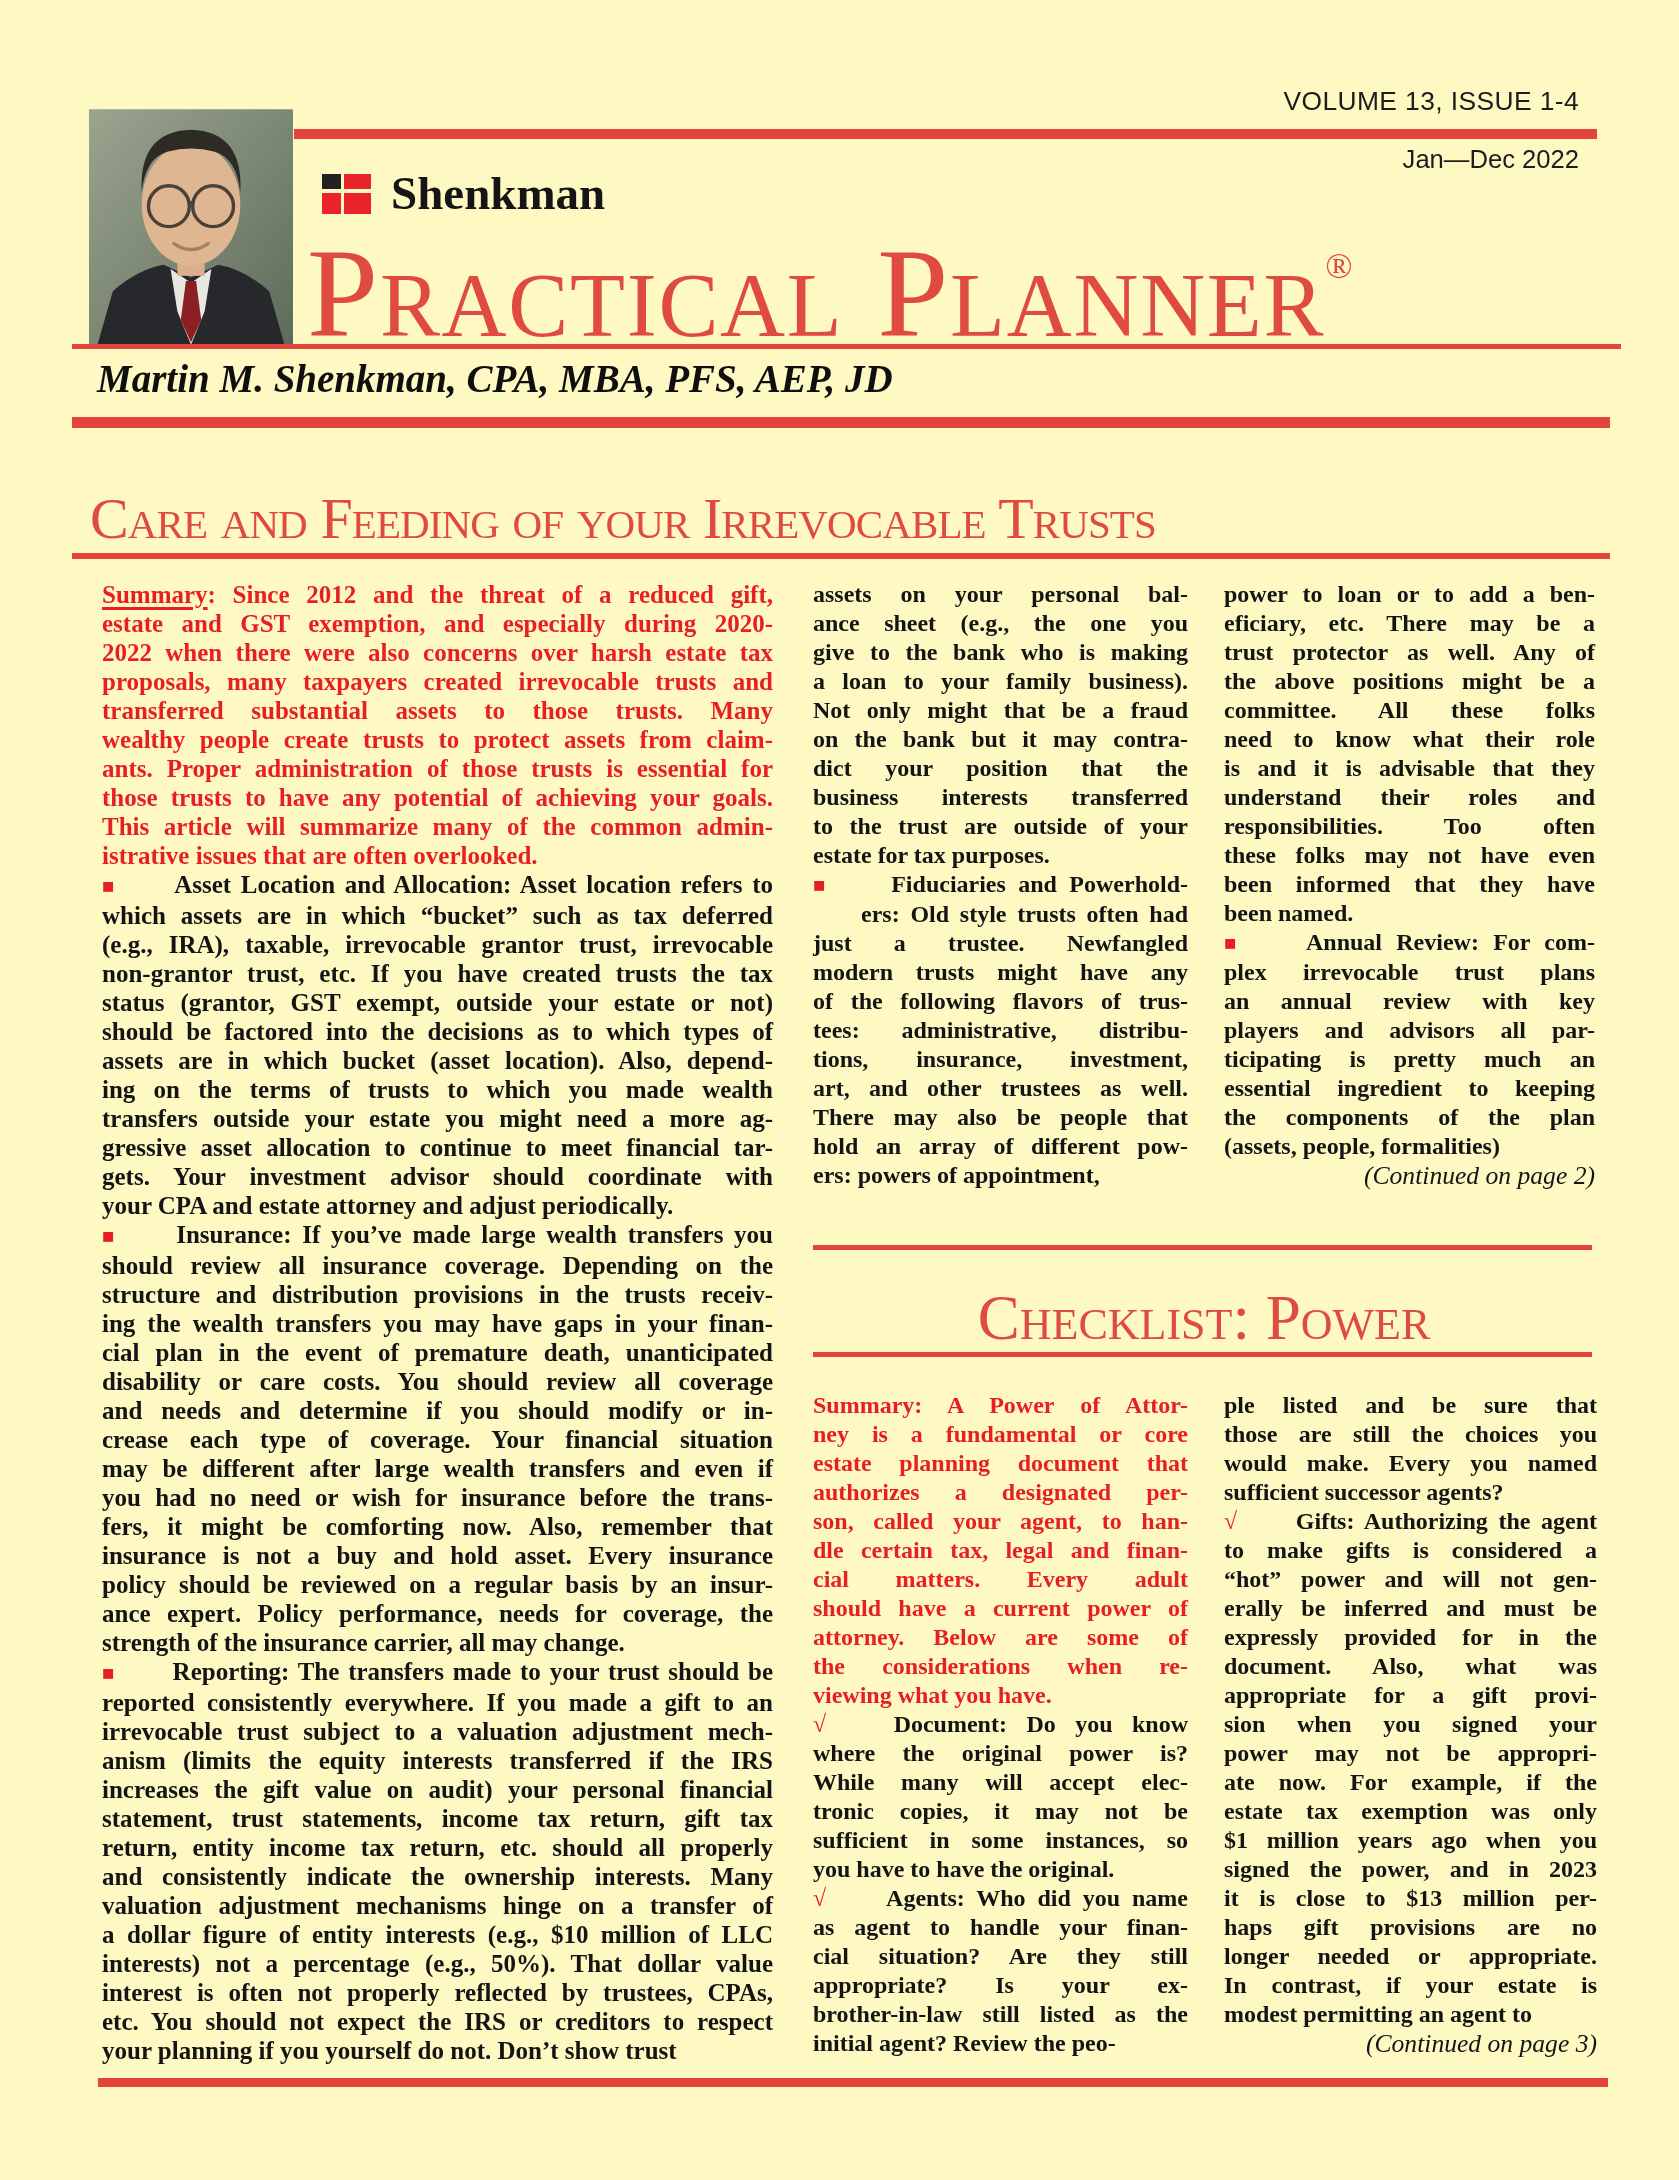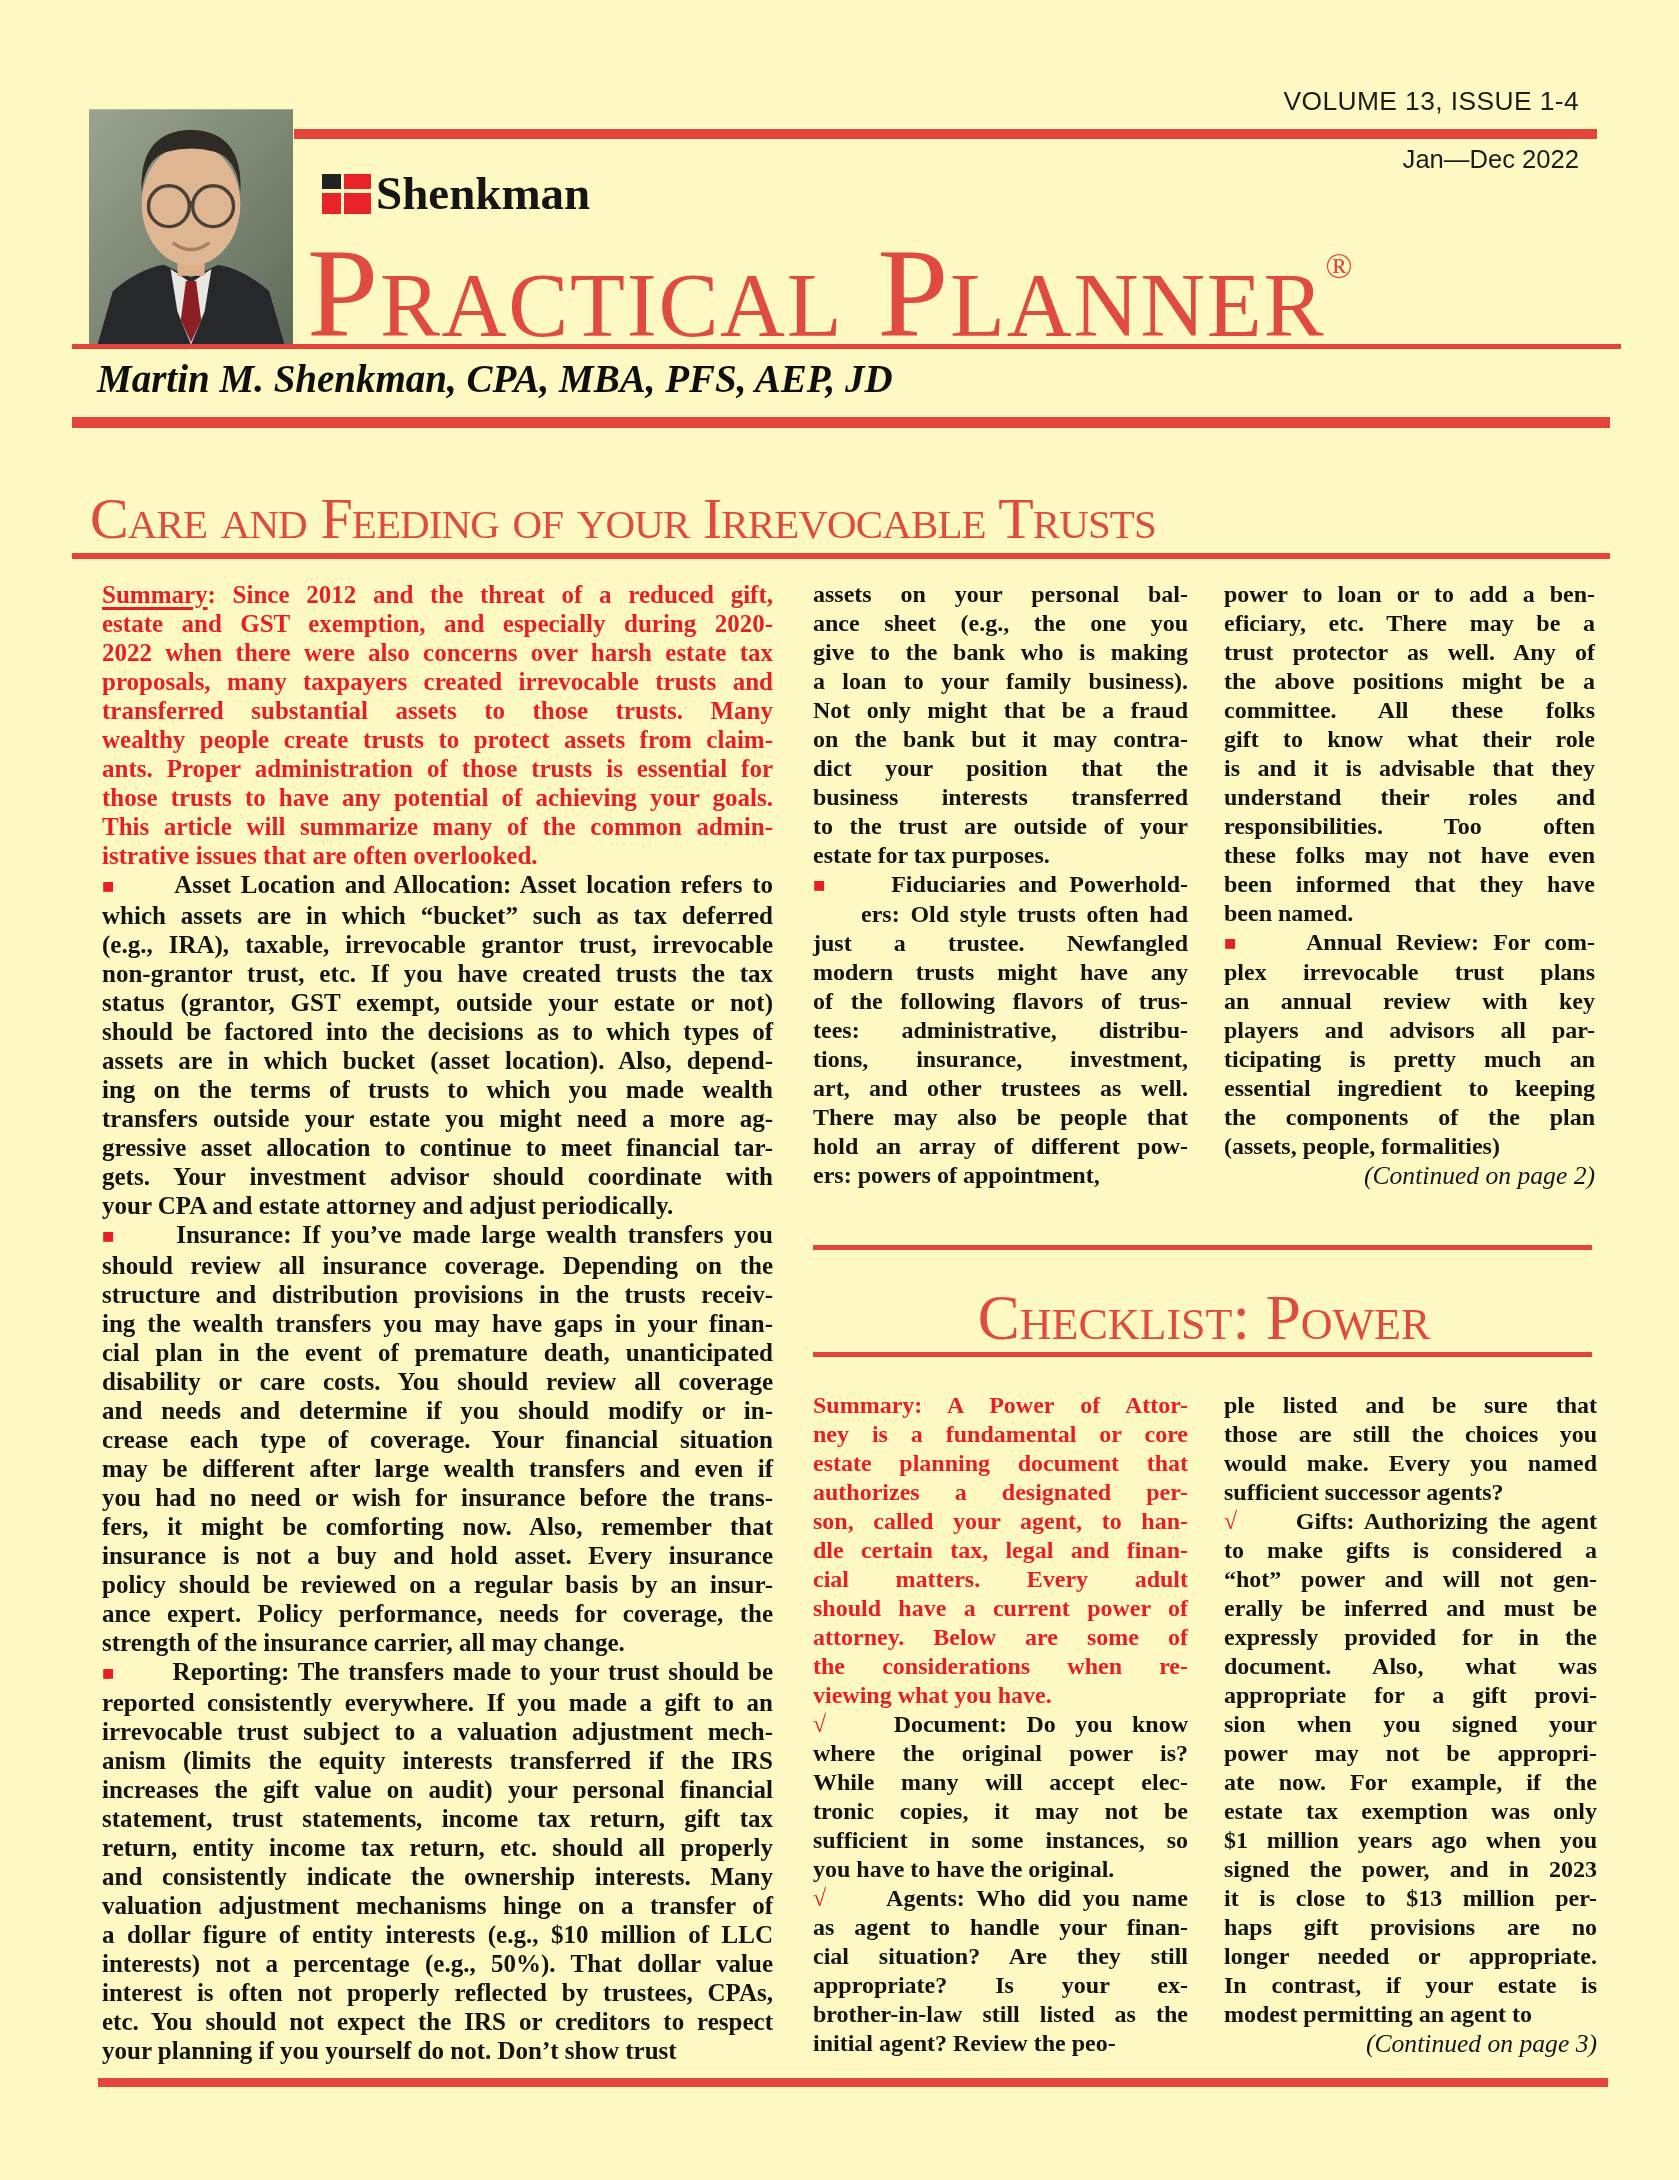--- a/index.html
+++ b/index.html
@@ -13,21 +13,21 @@
     position:relative;width:1680px;height:2181px;background:#fef9c3;
     font-family:"Liberation Serif",serif;overflow:hidden;
   }
   .abs{position:absolute;}
   
   .vol{right:101px;top:86px;font-family:"Liberation Sans",sans-serif;font-size:26.4px;color:#1c1c1c;letter-spacing:0.4px;}
   .bar-top{left:294px;top:129px;width:1303px;height:10.2px;background:var(--bar-red);}
   .daterange{right:101px;top:145px;font-family:"Liberation Sans",sans-serif;font-size:25.6px;color:#1c1c1c;}
   .photo{left:89px;top:109px;width:204px;height:236px;}
   .photo svg{display:block;width:100%;height:100%;}
-  .logo{left:322px;top:170px;display:flex;align-items:center;gap:5px;}
+  .logo{left:322px;top:170px;display:flex;align-items:center;gap:20px;}
   .logo-icon{width:49px;height:40px;position:relative;}
   .logo-icon .b{position:absolute;}
   .logo-text{font-size:47px;font-weight:700;color:#151515;line-height:1;}
   .masthead-title{left:307px;top:215px;font-variant:small-caps;color:var(--head-red);
     font-size:128px;line-height:1;letter-spacing:1.7px;white-space:nowrap;font-weight:400;margin-top:14px;}
   .reg{display:inline-block;font-size:36px;transform:translateY(-58px);letter-spacing:0;}
   .rule-thin{left:72px;top:344px;width:1549px;height:5.1px;background:var(--bar-red);}
   .byline{left:97px;top:356px;font-style:italic;font-weight:700;font-size:39px;color:#0f0f0f;white-space:nowrap;}
   .bar-mid{left:72px;top:417px;width:1538px;height:11px;background:var(--bar-red);}
   
@@ -185,21 +185,21 @@
       <div class="ln"><span class="sg-n">There may also be people that</span></div>
       <div class="ln"><span class="sg-n">hold an array of different pow-</span></div>
       <div class="ln end"><span class="sg-n">ers: powers of appointment,</span></div>
     </div>
   <div class="col col3 col-narrow">
       <div class="ln"><span class="sg-n">power to loan or to add a ben-</span></div>
       <div class="ln"><span class="sg-n">eficiary, etc. There may be a</span></div>
       <div class="ln"><span class="sg-n">trust protector as well. Any of</span></div>
       <div class="ln"><span class="sg-n">the above positions might be a</span></div>
       <div class="ln"><span class="sg-n">committee. All these folks</span></div>
-      <div class="ln"><span class="sg-n">gift to know what their role</span></div>
+      <div class="ln"><span class="sg-n">need to know what their role</span></div>
       <div class="ln"><span class="sg-n">is and it is advisable that they</span></div>
       <div class="ln"><span class="sg-n">understand their roles and</span></div>
       <div class="ln"><span class="sg-n">responsibilities. Too often</span></div>
       <div class="ln"><span class="sg-n">these folks may not have even</span></div>
       <div class="ln"><span class="sg-n">been informed that they have</span></div>
       <div class="ln end"><span class="sg-n">been named.</span></div>
       <div class="ln"><span class="sg-bullet">■ </span><span class="sg-hu">Annual Review</span><span class="sg-n">: For com-</span></div>
       <div class="ln"><span class="sg-n">plex irrevocable trust plans</span></div>
       <div class="ln"><span class="sg-n">an annual review with key</span></div>
       <div class="ln"><span class="sg-n">players and advisors all par-</span></div>

